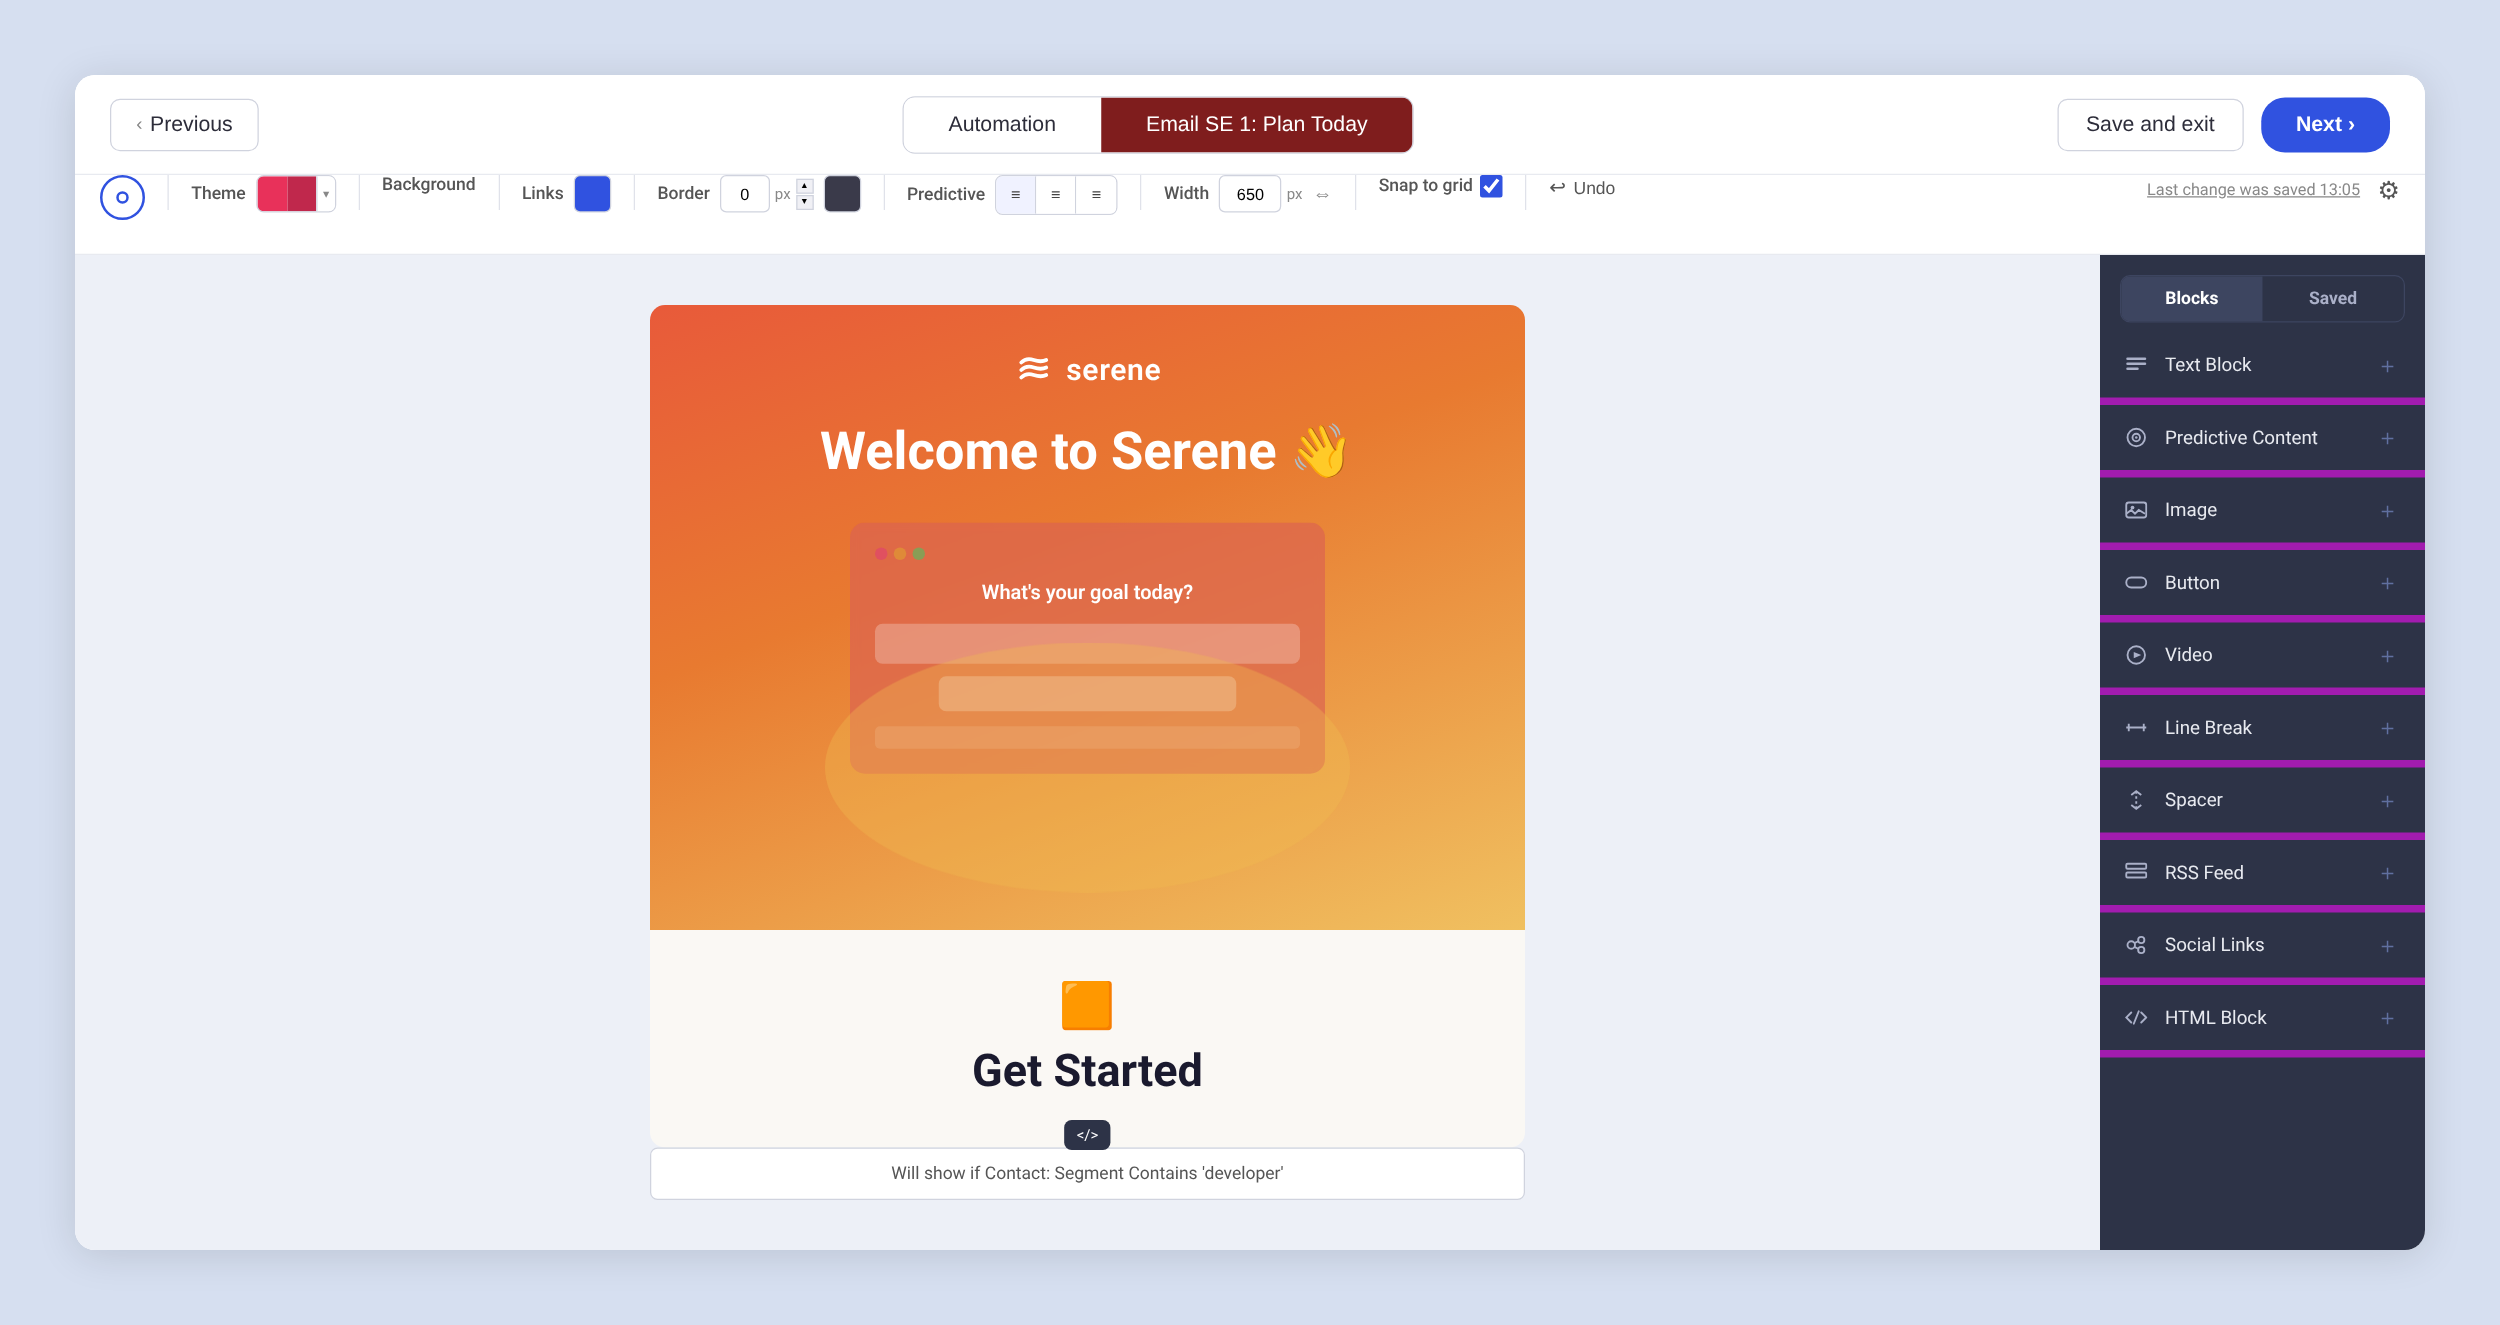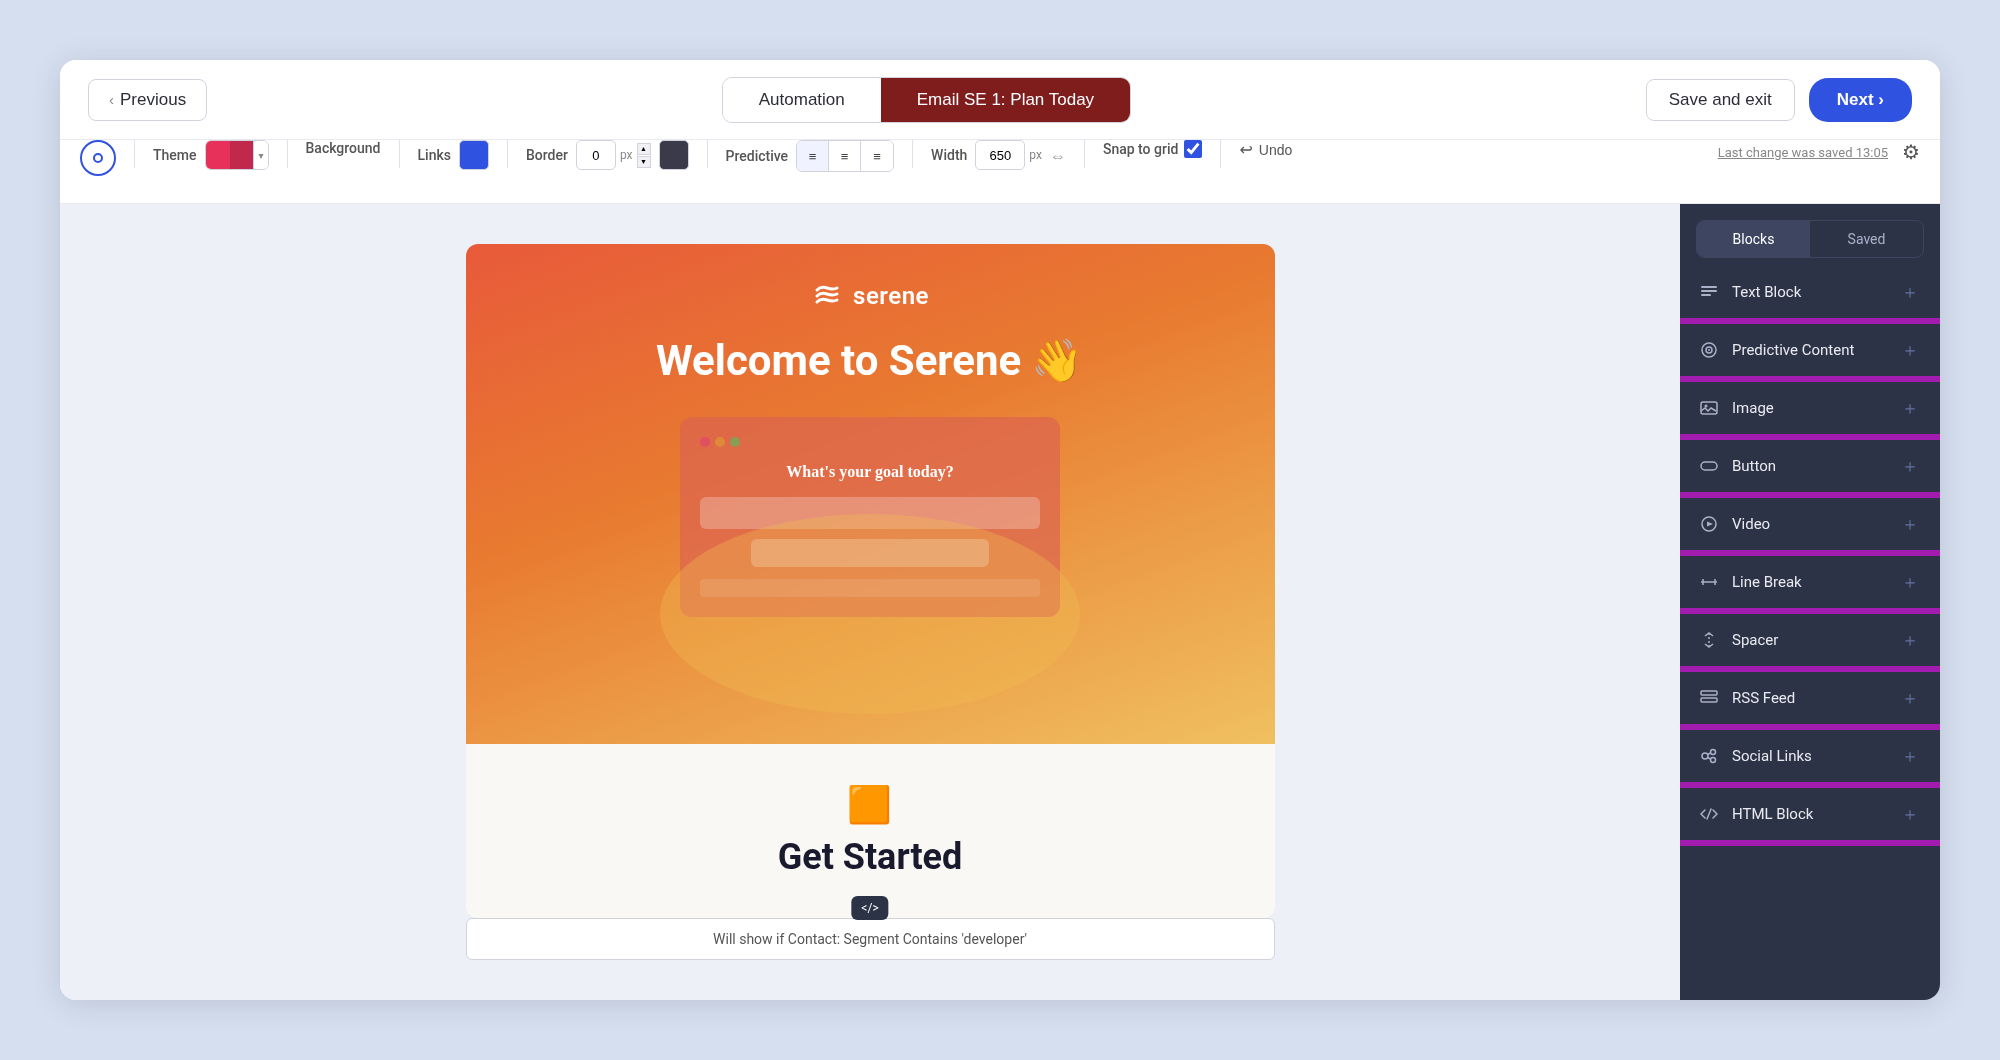--- a/index.html
+++ b/index.html
@@ -264,21 +264,21 @@
     }
     .canvas-area {
       flex: 1;
       background: #edf0f7;
       overflow: auto;
       display: flex;
       justify-content: center;
       padding: 40px 0;
     }
     .email-canvas {
-      width: 809px;
+      width: 700px;
       min-height: 700px;
       display: flex;
       flex-direction: column;
       gap: 0;
     }
     
     .email-hero {
       width: 100%;
       height: 520px;
       background: linear-gradient(160deg, #e85a3a 0%, #e87a30 40%, #f0c060 100%);
@@ -329,21 +329,20 @@
     .dot { width: 10px; height: 10px; border-radius: 50%; }
     .dot-red { background: #e05060; }
     .dot-yellow { background: #e0a030; opacity: 0.6; }
     .dot-green { background: #50c060; opacity: 0.6; }
     .mockup-title {
       color: #fff;
       font-size: 16px;
       font-weight: 600;
       text-align: center;
       margin-bottom: 16px;
-      font-family: Liberation Serif, serif;
     }
     .mockup-input-bar {
       background: rgba(255,255,255,0.25);
       height: 32px;
       border-radius: 6px;
       margin-bottom: 10px;
     }
     .mockup-btn {
       background: rgba(255,255,255,0.3);
       height: 28px;
@@ -446,21 +445,21 @@
       margin: 16px 16px 0;
       border-radius: 8px;
       overflow: hidden;
       border: 1.5px solid #3d4560;
     }
     .block-section-tab {
       flex: 1;
       padding: 10px 0;
       text-align: center;
       font-size: 14px;
-      font-weight: 400;
+      font-weight: 700;
       cursor: pointer;
       color: #aab0c8;
       background: transparent;
     }
     .block-section-tab.active {
       background: #3d4560;
       color: #fff;
     }
     .blocks-list {
       flex: 1;

